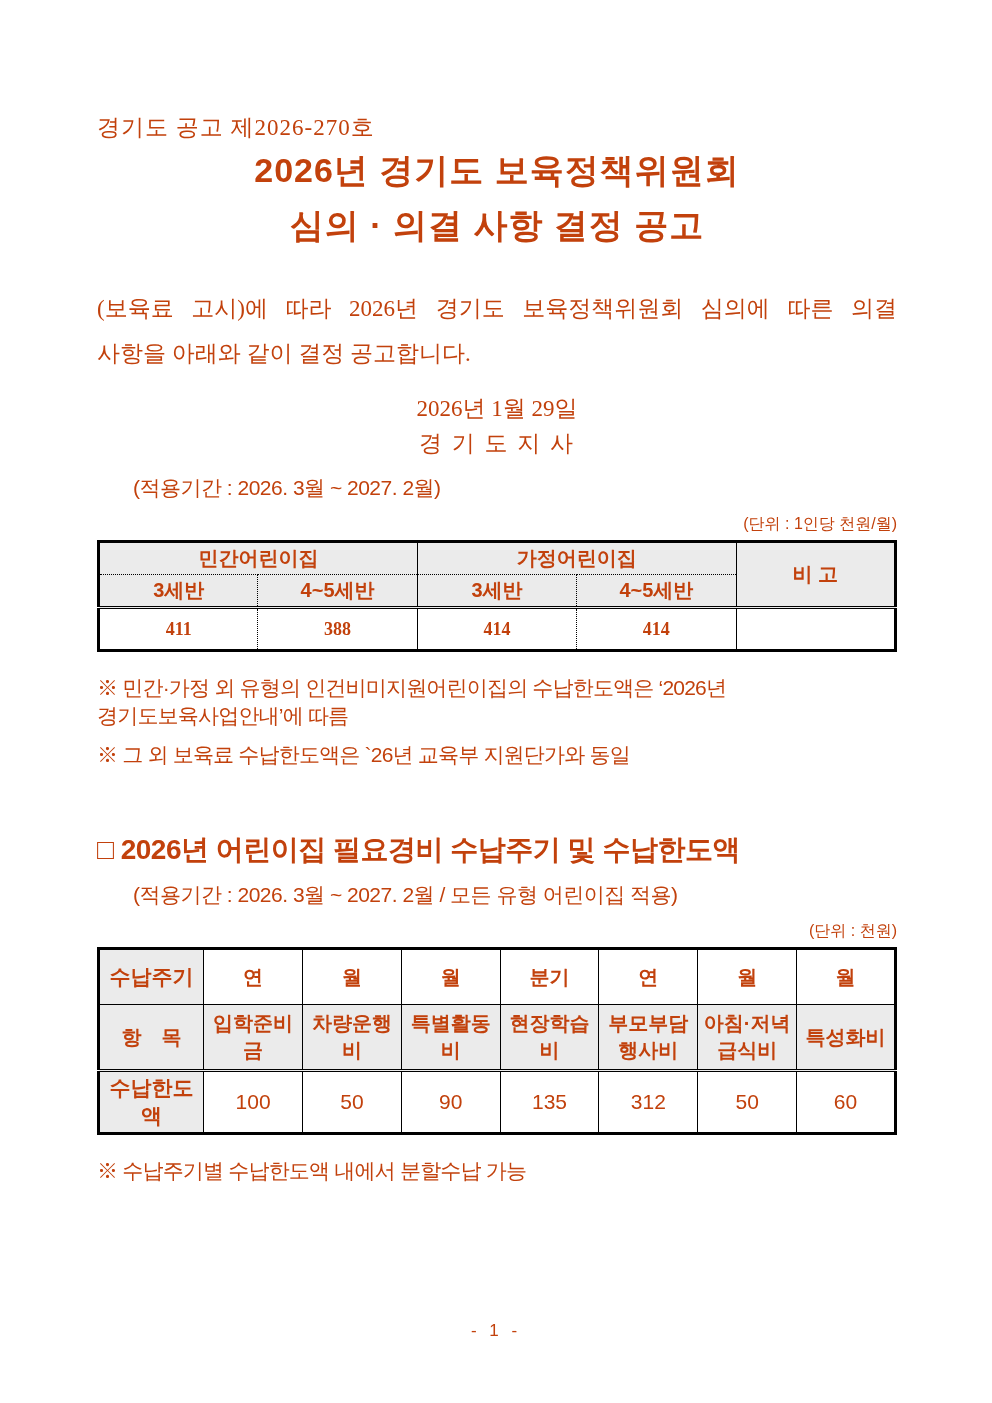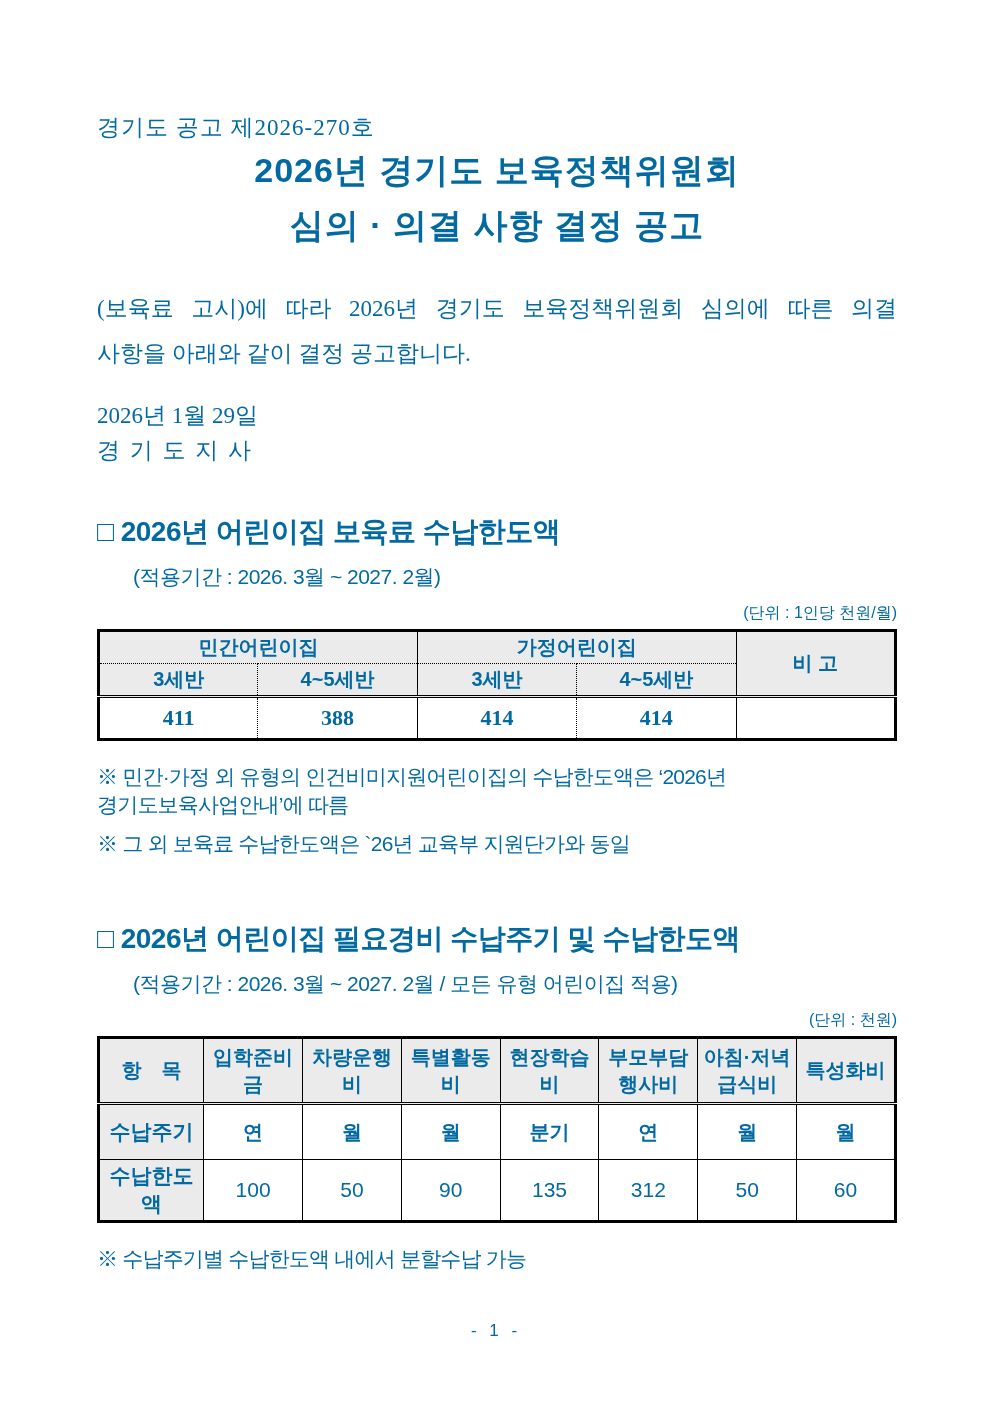--- a/index.html
+++ b/index.html
@@ -1,21 +1,21 @@
 <!DOCTYPE html>
 <html><head>
 <meta charset="utf-8">
 <style>
   html, body { margin: 0; padding: 0; background: #ffffff; }
   .page {
     width: 992px;
     height: 1403px;
     margin: 0 auto;
     background: #ffffff;
-    color: #0369a1;
+    color: #c2410c;
     position: relative;
     box-sizing: border-box;
     padding: 112px 95px 0 97px;
     font-family: "Liberation Serif", serif;
     overflow: hidden;
   }
   .doc-number {
     font-size: 23px;
     letter-spacing: 1px;
   }
@@ -29,22 +29,22 @@
   }
   .body-par {
     margin-top: 34px;
     font-size: 23px;
     line-height: 1.95;
     word-break: keep-all;
   }
   .body-line { text-align: justify; }
   .body-line.justify-full { text-align-last: justify; }
   .sign-block {
-    margin-top: 21px;
-    text-align: left;
+    margin-top: 14px;
+    text-align: center;
     font-size: 23px;
     line-height: 1.55;
   }
   .signer { letter-spacing: 2px; }
   .section-heading {
     font-family: "Liberation Sans", sans-serif;
     font-weight: bold;
     font-size: 28px;
     letter-spacing: -0.5px;
   }
@@ -85,21 +85,21 @@
   }
   .t1 .group { border-bottom: 1px dotted #000; }
   .t1 .g-split { border-right: 1.5px solid #000; margin-left: 24px; }
   .t1 .dot-r { border-right: 1px dotted #000; }
   .t1 .remark { border-left: 1.5px solid #000; }
   .t1 .data {
     border-top: 3px double #000;
     height: 43px;
     font-family: "Liberation Serif", serif;
     font-weight: bold;
-    font-size: 22px;
+    font-size: 18px;
   }
   
   .t2 td { border: 1px solid #000; font-size: 20px; }
   .t2 .hdr {
     background: #ebebeb;
     font-weight: bold;
     height: 66px;
     white-space: pre-line;
     line-height: 1.35;
     border-bottom: 3px double #000;
@@ -144,21 +144,20 @@
   <div class="body-par">
     <div class="body-line justify-full">(보육료 고시)에 따라 2026년 경기도 보육정책위원회 심의에 따른 의결</div>
     <div class="body-line">사항을 아래와 같이 결정 공고합니다.</div>
   </div>
 
   <div class="sign-block">
     <div>2026년 1월 29일</div>
     <div class="signer">경 기 도 지 사</div>
   </div>
 
-  <div class="section-heading first">□ 2026년 어린이집 보육료 수납한도액</div>
   <div class="section-sub">(적용기간 : 2026. 3월 ~ 2027. 2월)</div>
   <div class="unit-line">(단위 : 1인당 천원/월)</div>
 
   <table class="t1">
     <tbody>
       <tr>
         <td class="hdr group g-split" colspan="2">민간어린이집</td>
         <td class="hdr group" colspan="2">가정어린이집</td>
         <td class="hdr remark" rowspan="2">비 고</td>
       </tr>
@@ -192,43 +191,43 @@
       <col style="width:13.2%">
       <col style="width:12.4%">
         <col style="width:12.4%">
         <col style="width:12.4%">
       <col style="width:12.4%">
         <col style="width:12.4%">
         <col style="width:12.4%">
       <col style="width:12.4%">
     </colgroup>
     <tbody>
+      <tr>
+        <td class="rowlabel cycle">수납주기</td>
+        <td class="cycle">연</td>
+        <td class="cycle">월</td>
+        <td class="cycle">월</td>
+        <td class="cycle">분기</td>
+        <td class="cycle">연</td>
+        <td class="cycle">월</td>
+        <td class="cycle">월</td>
+      </tr>
       <tr>
         <td class="hdr">항　목</td>
         <td class="hdr">입학준비금</td>
         <td class="hdr">차량운행비</td>
         <td class="hdr">특별활동비</td>
         <td class="hdr">현장학습비</td>
         <td class="hdr">부모부담
 행사비</td>
         <td class="hdr">아침·저녁
 급식비</td>
         <td class="hdr">특성화비</td>
       </tr>
       <tr>
-        <td class="rowlabel cycle">수납주기</td>
-        <td class="cycle">연</td>
-        <td class="cycle">월</td>
-        <td class="cycle">월</td>
-        <td class="cycle">분기</td>
-        <td class="cycle">연</td>
-        <td class="cycle">월</td>
-        <td class="cycle">월</td>
-      </tr>
-      <tr>
         <td class="rowlabel">수납한도액</td>
         <td class="amount">100</td>
         <td class="amount">50</td>
         <td class="amount">90</td>
         <td class="amount">135</td>
         <td class="amount">312</td>
         <td class="amount">50</td>
         <td class="amount">60</td>
       </tr>
     </tbody>

